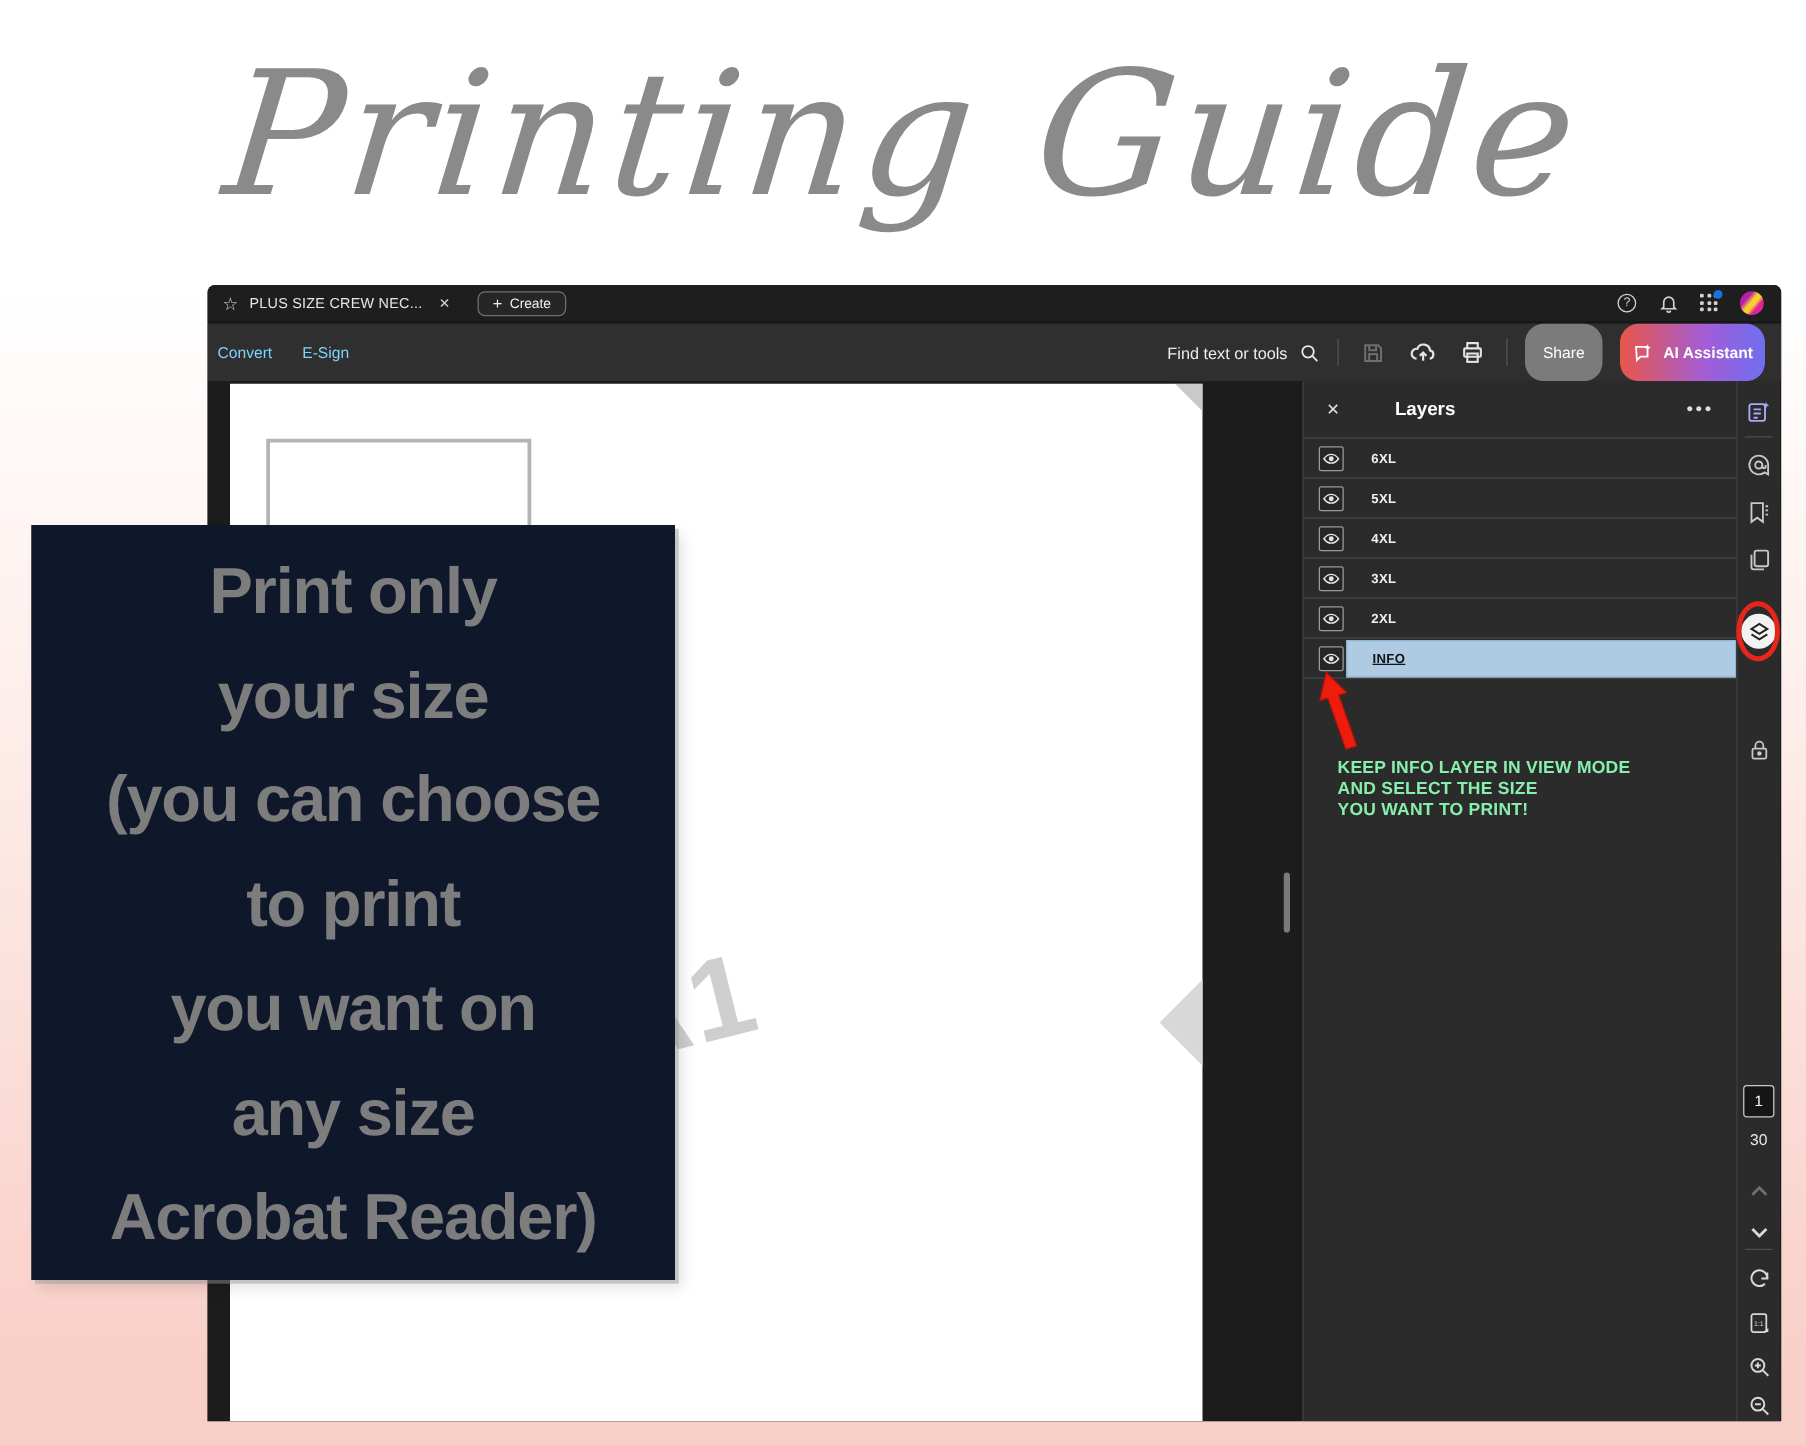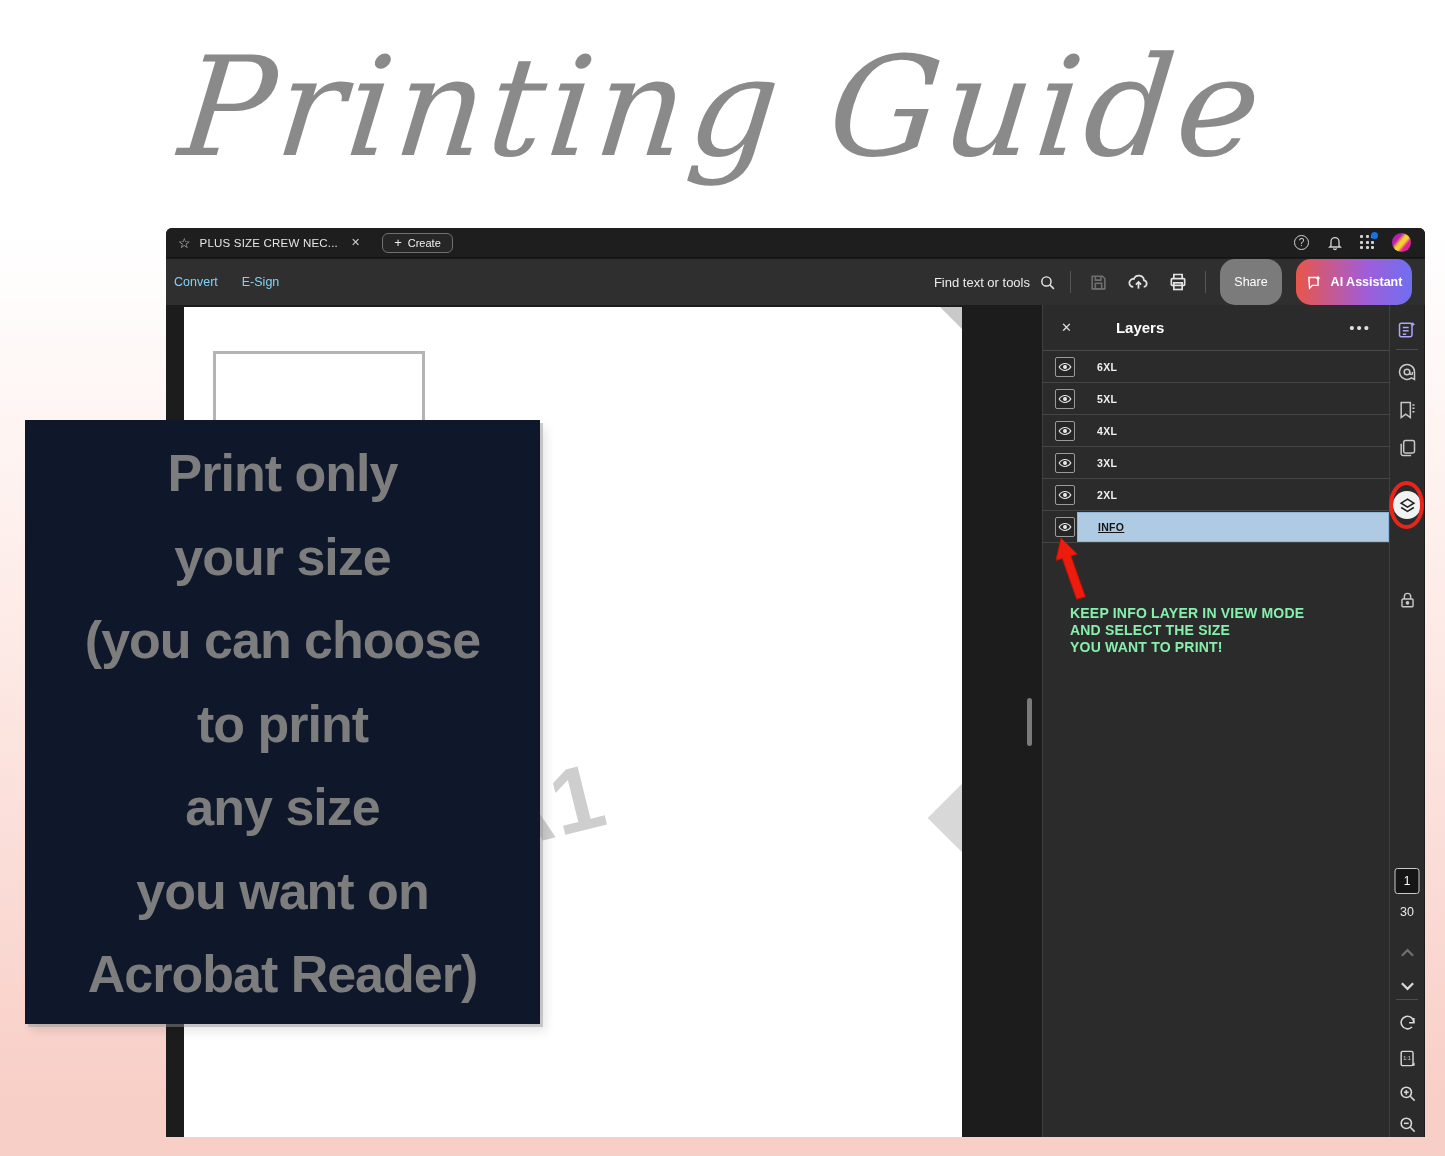--- a/index.html
+++ b/index.html
@@ -391,16 +391,16 @@
       </span>
     </div>
   </div>
 </div>
 
 <div class="overlay-box">
   <div>Print only</div>
   <div>your size</div>
   <div>(you can choose</div>
   <div>to print</div>
+  <div>you want on</div>
   <div>any size</div>
-  <div>you want on</div>
   <div>Acrobat Reader)</div>
 </div>
 
 </body></html>

